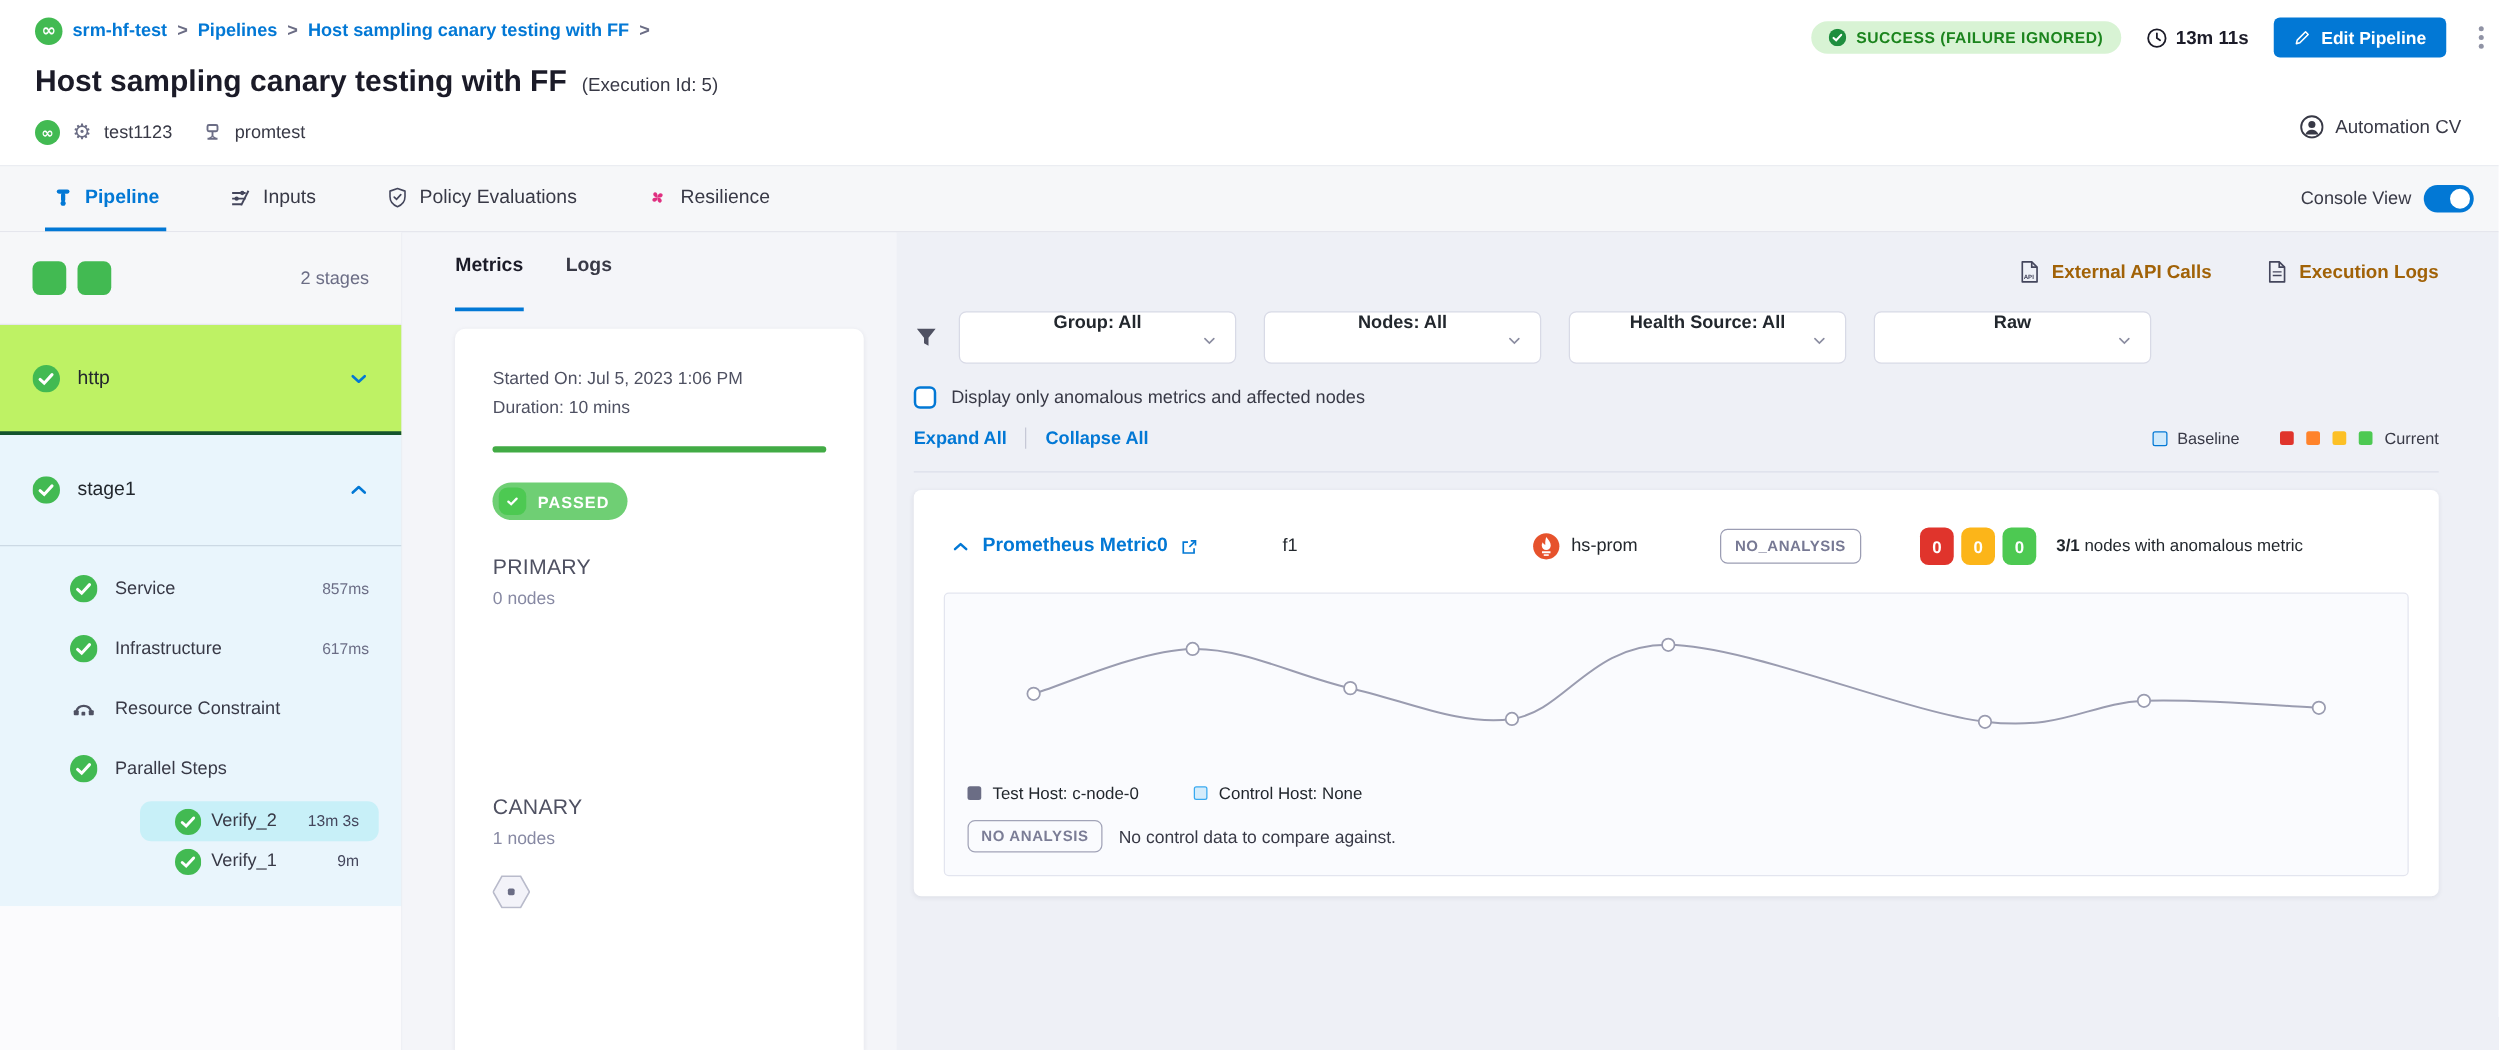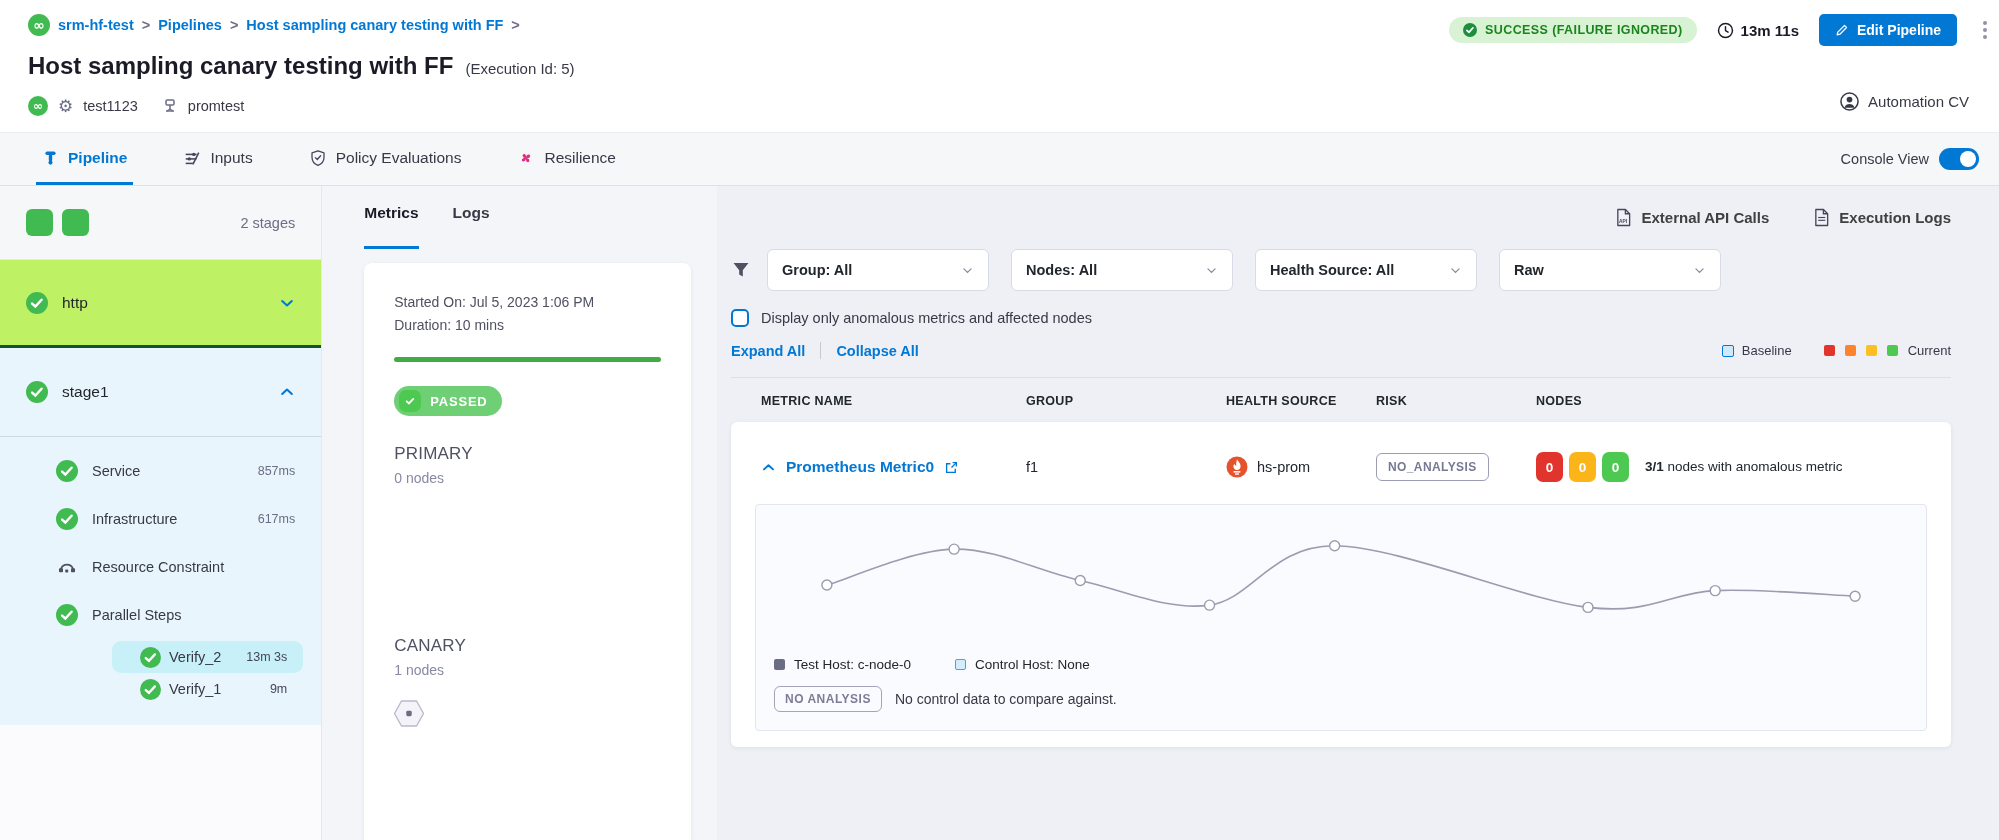--- a/index.html
+++ b/index.html
@@ -66,24 +66,24 @@
   .passed-chip { width:22px; height:22px; border-radius:7px; background:#4dc952; display:flex; align-items:center; justify-content:center; }
   .passed-text { color:#fff; font-weight:700; font-size:13px; letter-spacing:.8px; }
   .grp-label { margin-top:28px; font-size:17px; color:#4f5162; letter-spacing:.2px; }
   .grp-nodes { margin-top:6px; font-size:14px; color:#8789a3; }
   .canary-block { margin-top:150px; }
   .hexwrap { margin-top:22px; }
 
   
   .panel { flex:1; background:#eef0f6; padding:22px 48px 0 14px; }
   .links-row { display:flex; justify-content:flex-end; gap:44px; }
-  .plink { display:flex; align-items:center; gap:9px; font-size:15px; font-weight:700; color:#404040; cursor:pointer; }
+  .plink { display:flex; align-items:center; gap:9px; font-size:15px; font-weight:700; color:#a16207; cursor:pointer; }
   .filter-row { margin-top:22px; display:flex; align-items:center; }
   .funnel { margin-right:16px; display:flex; }
-  .select { width:222px; height:42px; background:#fff; border:1px solid #d8dae6; border-radius:6px; display:flex; align-items:center; padding:0 14px; margin-right:22px; cursor:pointer; }
+  .select { width:222px; height:42px; background:#fff; border:1px solid #d8dae6; border-radius:6px; display:flex; align-items:center; padding:0 14px; margin-right:22px; cursor:pointer;flex-direction:column; }
   .select .val { font-size:14.5px; font-weight:600; color:#22272d; }
   .select .chev { margin-left:auto; }
   .checkbox-row { margin-top:18px; display:flex; align-items:center; gap:12px; }
   .checkbox { width:18px; height:18px; border:2px solid #0278d5; border-radius:5px; background:#fff; cursor:pointer; }
   .checkbox-label { font-size:14.5px; color:#383946; }
   .expand-row { margin-top:15px; display:flex; align-items:center; }
   .tlink { font-size:14.5px; font-weight:600; color:#0278d5; cursor:pointer; }
   .vline { width:1px; height:17px; background:#c6c8d6; margin:0 15px; }
   .legend { margin-left:auto; display:flex; align-items:center; gap:8px; font-size:13px; color:#383946; }
   .lg-sq { width:12px; height:12px; border-radius:2px; }
@@ -425,27 +425,20 @@
           <span class="lg-cur" style="background: rgb(224, 52, 44);"></span>
           <span class="lg-cur" style="background: rgb(255, 131, 43);"></span>
           <span class="lg-cur" style="background: rgb(252, 192, 38);"></span>
           <span class="lg-cur" style="background: rgb(77, 201, 82);"></span>
           <span>Current</span>
         </span>
       </div>
 
       <div class="hdiv"></div>
 
-      <div class="tgrid table-header">
-        <span class="th">METRIC NAME</span>
-        <span class="th">GROUP</span>
-        <span class="th">HEALTH SOURCE</span>
-        <span class="th">RISK</span>
-        <span class="th">NODES</span>
-      </div>
 
       <div class="metric-card">
         <div class="tgrid metric-row">
           <span class="mname">
             <svg width="15" height="15" viewBox="0 0 20 20">
                 <path d="M4 12.5 L10 7 L16 12.5" fill="none" stroke="#0278d5" stroke-width="2.6" stroke-linecap="round" stroke-linejoin="round"></path>
               </svg>
             <span class="mlink">Prometheus Metric0</span>
             <svg width="15" height="15" viewBox="0 0 20 20">
                 <path d="M8.5 5 H3.5 V16.5 H15 V11.5" fill="none" stroke="#0278d5" stroke-width="1.8"></path>

